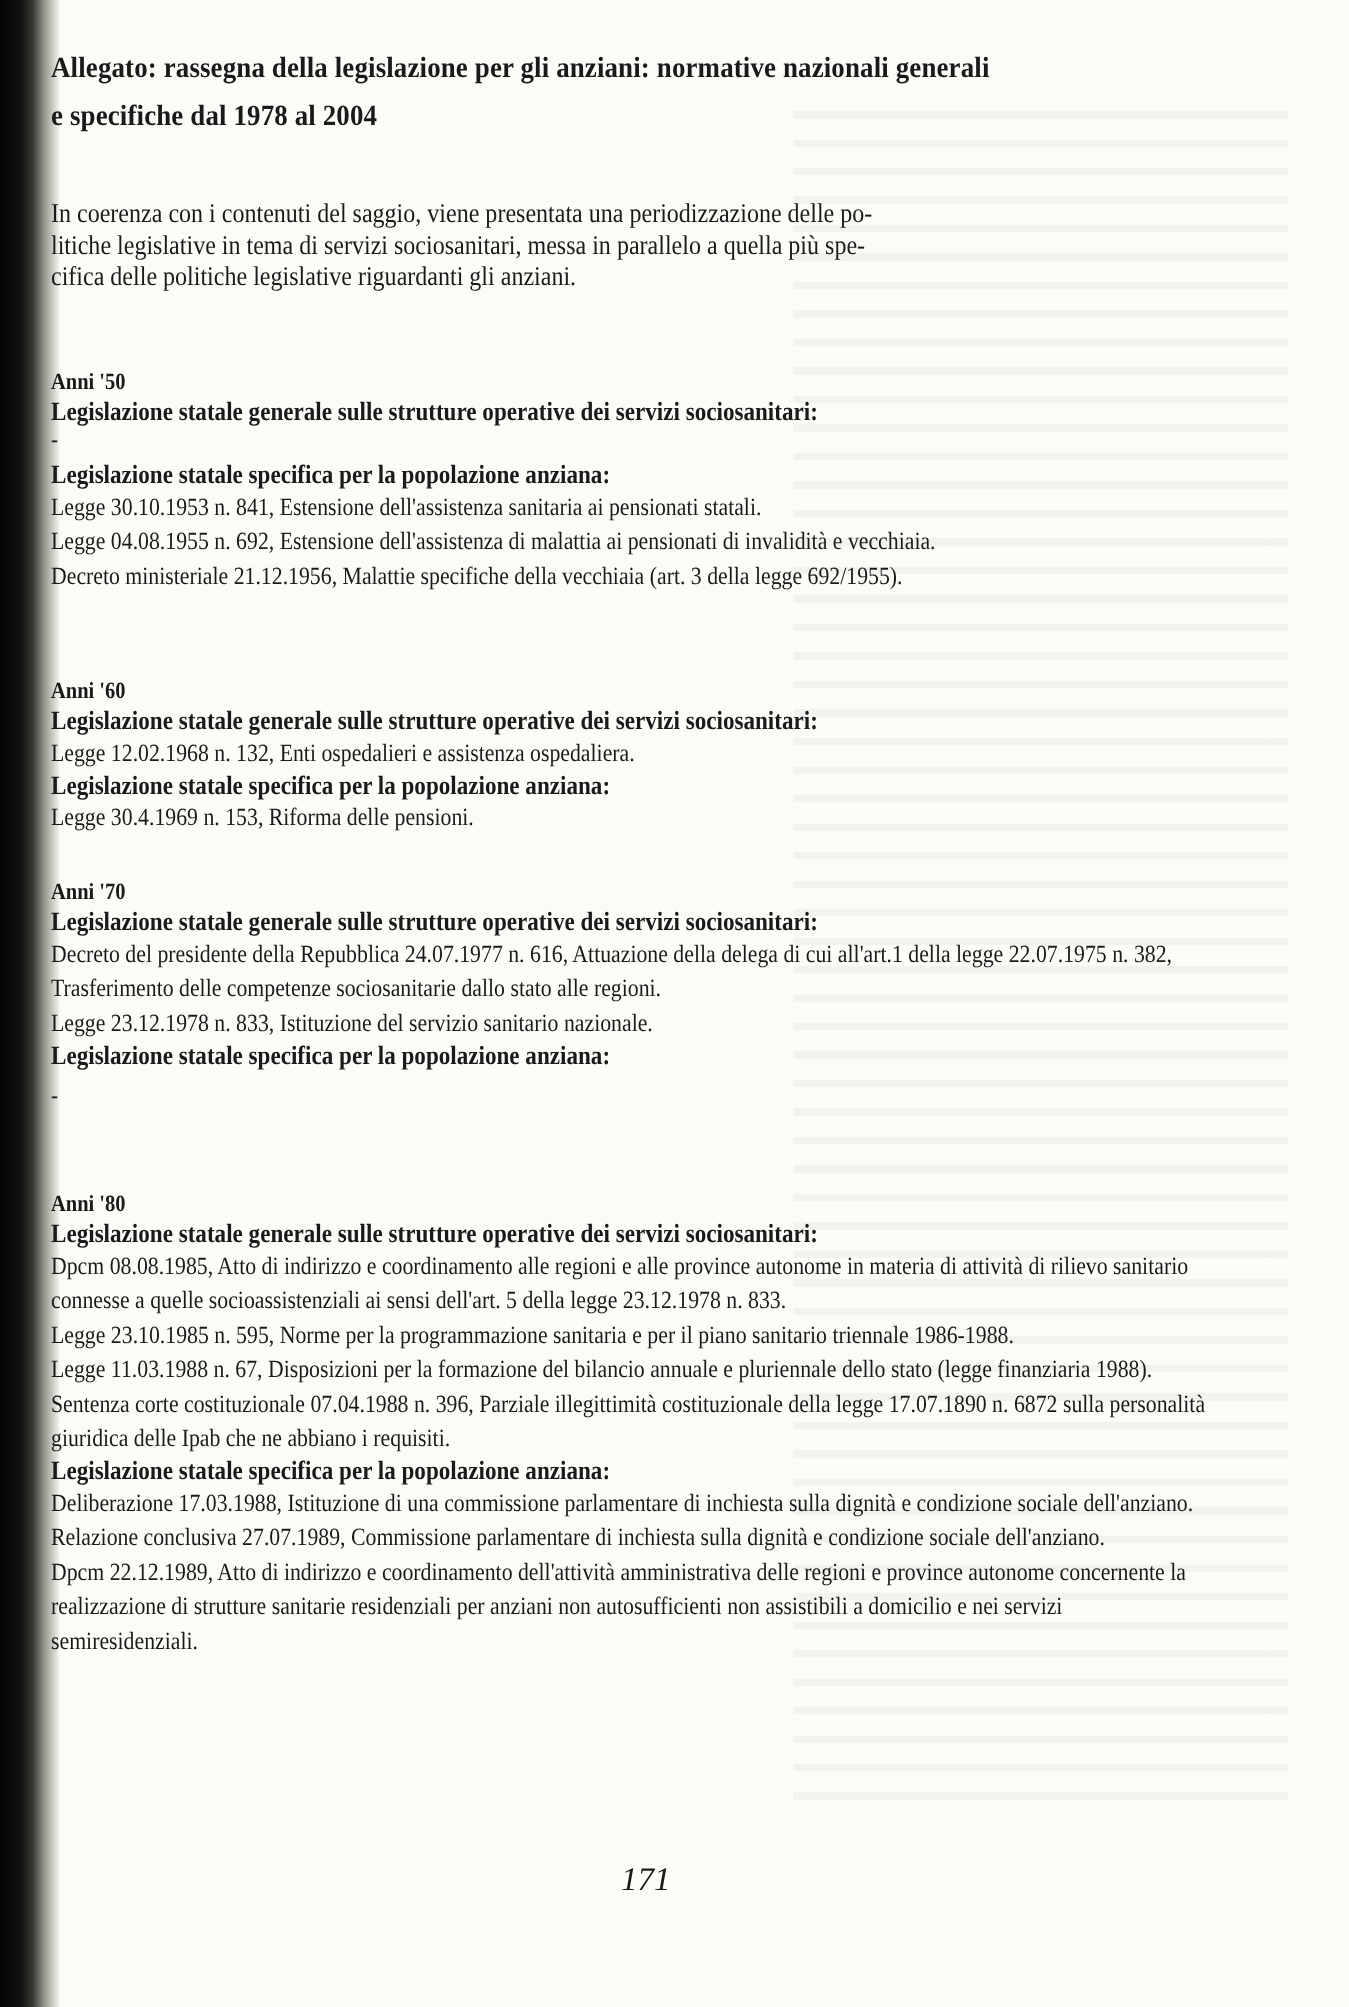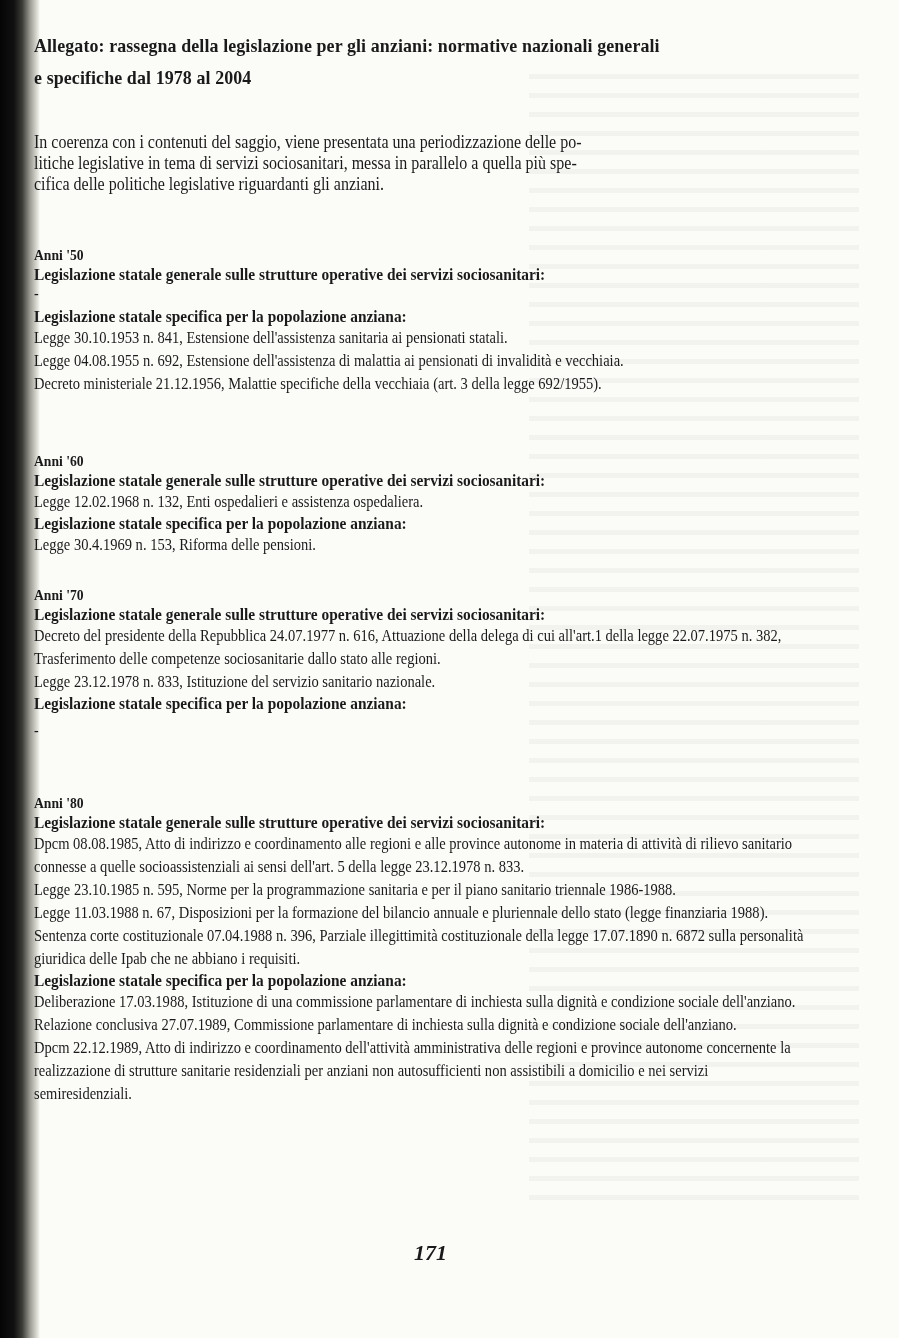--- a/index.html
+++ b/index.html
@@ -31,21 +31,21 @@
     position: absolute; left: 0; width: 880px;
     transform: scaleX(0.88); transform-origin: left top;
   }
   .decade { font-weight: bold; font-size: 15.5px; line-height: 18px; }
   .cat { font-weight: bold; font-size: 17.5px; line-height: 20px; }
   .entry { font-size: 16.5px; line-height: 23px; }
   .dash { font-size: 16px; line-height: 20px; height: 22px; }
   .gap-small { height: 8px; }
   .pagenum {
     position: absolute; left: 414px; top: 1240px;
-    font-style: italic; font-size: 22px; font-weight: bold;
+    font-style: italic; font-size: 22px;
   }
   .ghost {
     position: absolute; right: 40px; top: 60px; width: 330px; height: 1150px;
     background: repeating-linear-gradient(to bottom, transparent 0px, transparent 14px, rgba(0,0,0,0.035) 14px, rgba(0,0,0,0.035) 19px);
     pointer-events: none;
   }
 </style>
 </head>
 <body>
 

